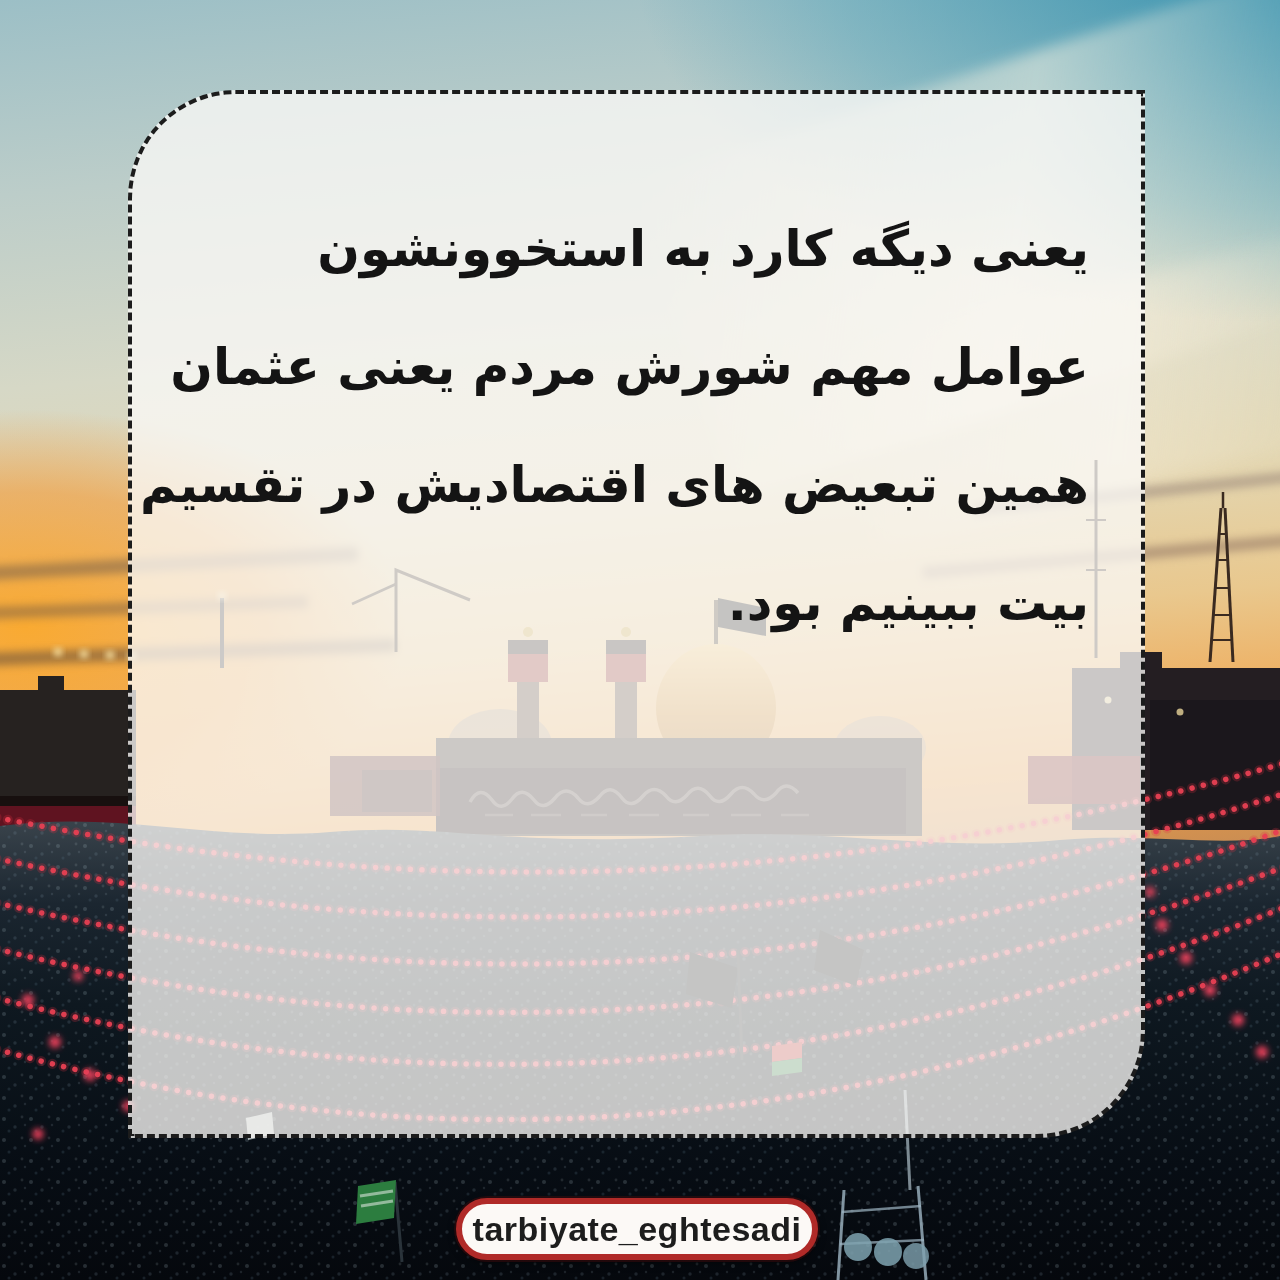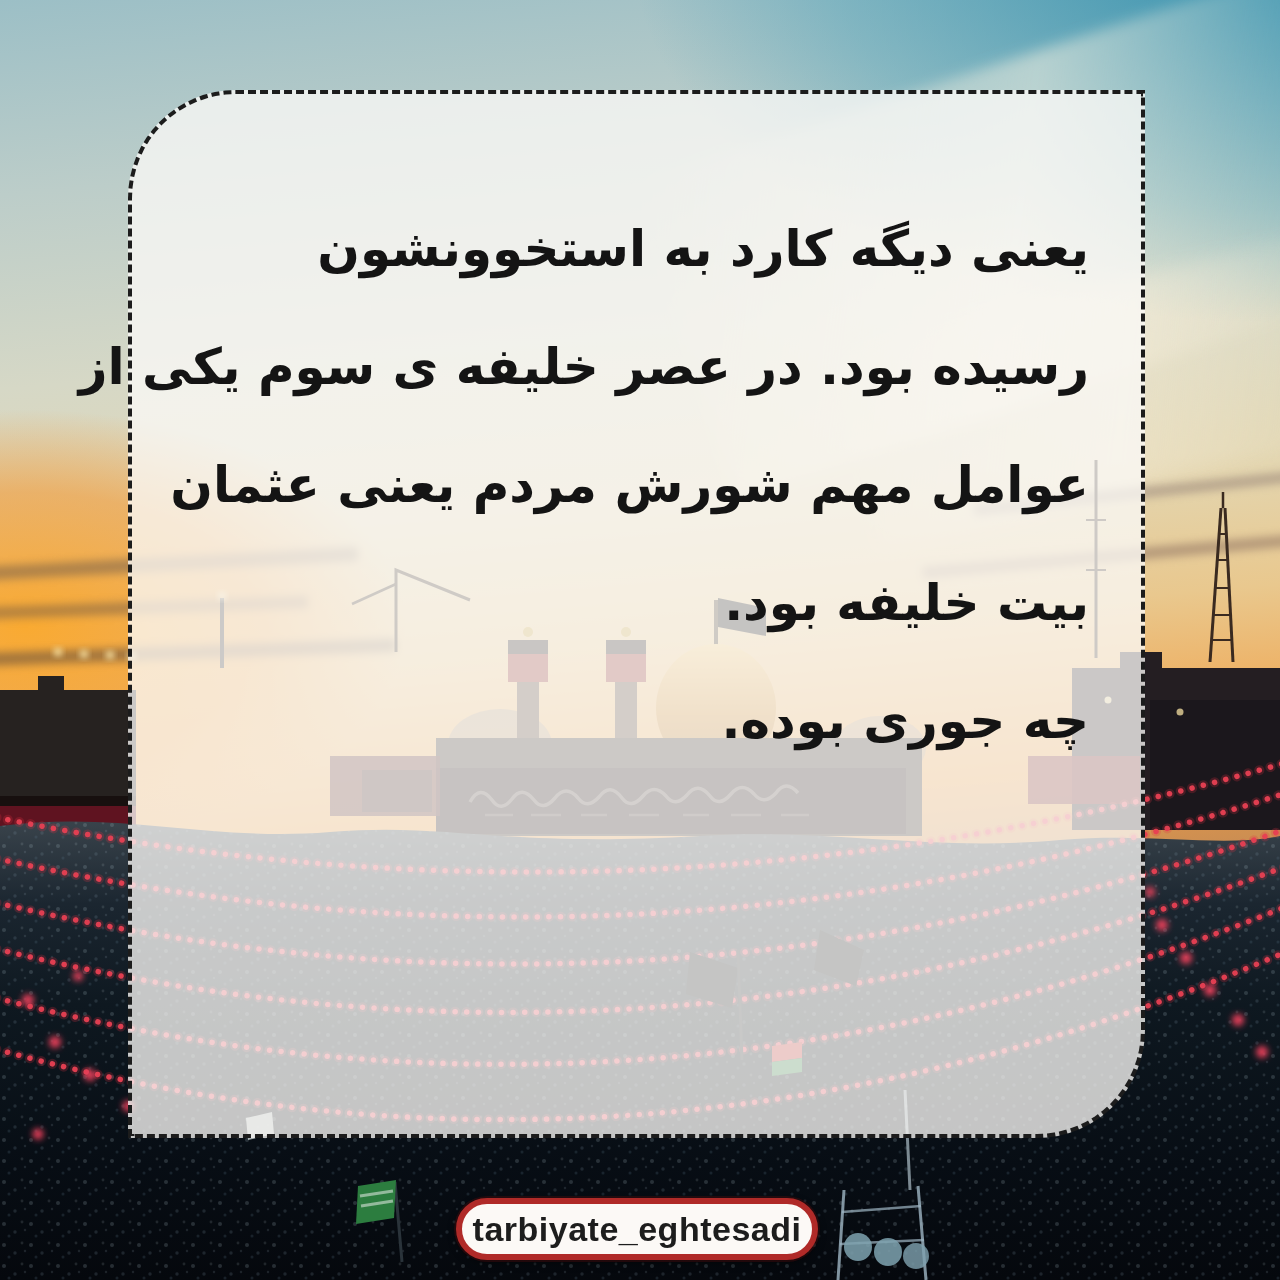--- a/index.html
+++ b/index.html
@@ -225,23 +225,22 @@
       <line x1="840" y1="1244" x2="924" y2="1240" stroke="#9fb6c4" stroke-width="2.5" opacity="0.7"></line>
       <line x1="905" y1="1090" x2="910" y2="1190" stroke="#aebfc8" stroke-width="3" opacity="0.7"></line>
       <circle cx="858" cy="1247" r="14" fill="#7fa3b0" opacity="0.85"></circle>
       <circle cx="888" cy="1252" r="14" fill="#7fa3b0" opacity="0.85"></circle>
       <circle cx="916" cy="1256" r="13" fill="#7fa3b0" opacity="0.8"></circle>
     </g>
   </svg>
 
   <div class="card">
     <div class="line end">یعنی دیگه کارد به استخوونشون</div>
-    <div class="line">رسیده بود. در عصر خلیفه ی سوم یکی از</div>
     <div class="line">عوامل مهم شورش مردم یعنی عثمان</div>
-    <div class="line end">بیت خلیفه بود.</div>
-    <div class="line end">چه جوری بوده.</div>
+    <div class="line">همین تبعیض های اقتصادیش در تقسیم</div>
+    <div class="line end">بیت ببینیم بود.</div>
   </div>
 
   <div class="badge">
     <span>tarbiyate_eghtesadi</span>
   </div>
 
 </div>
 
 </body></html>

